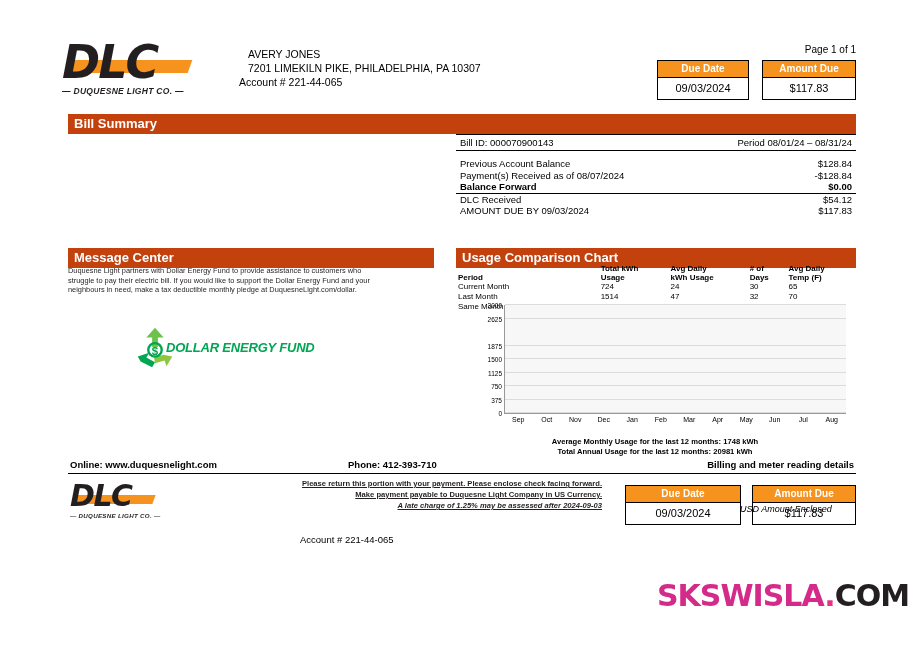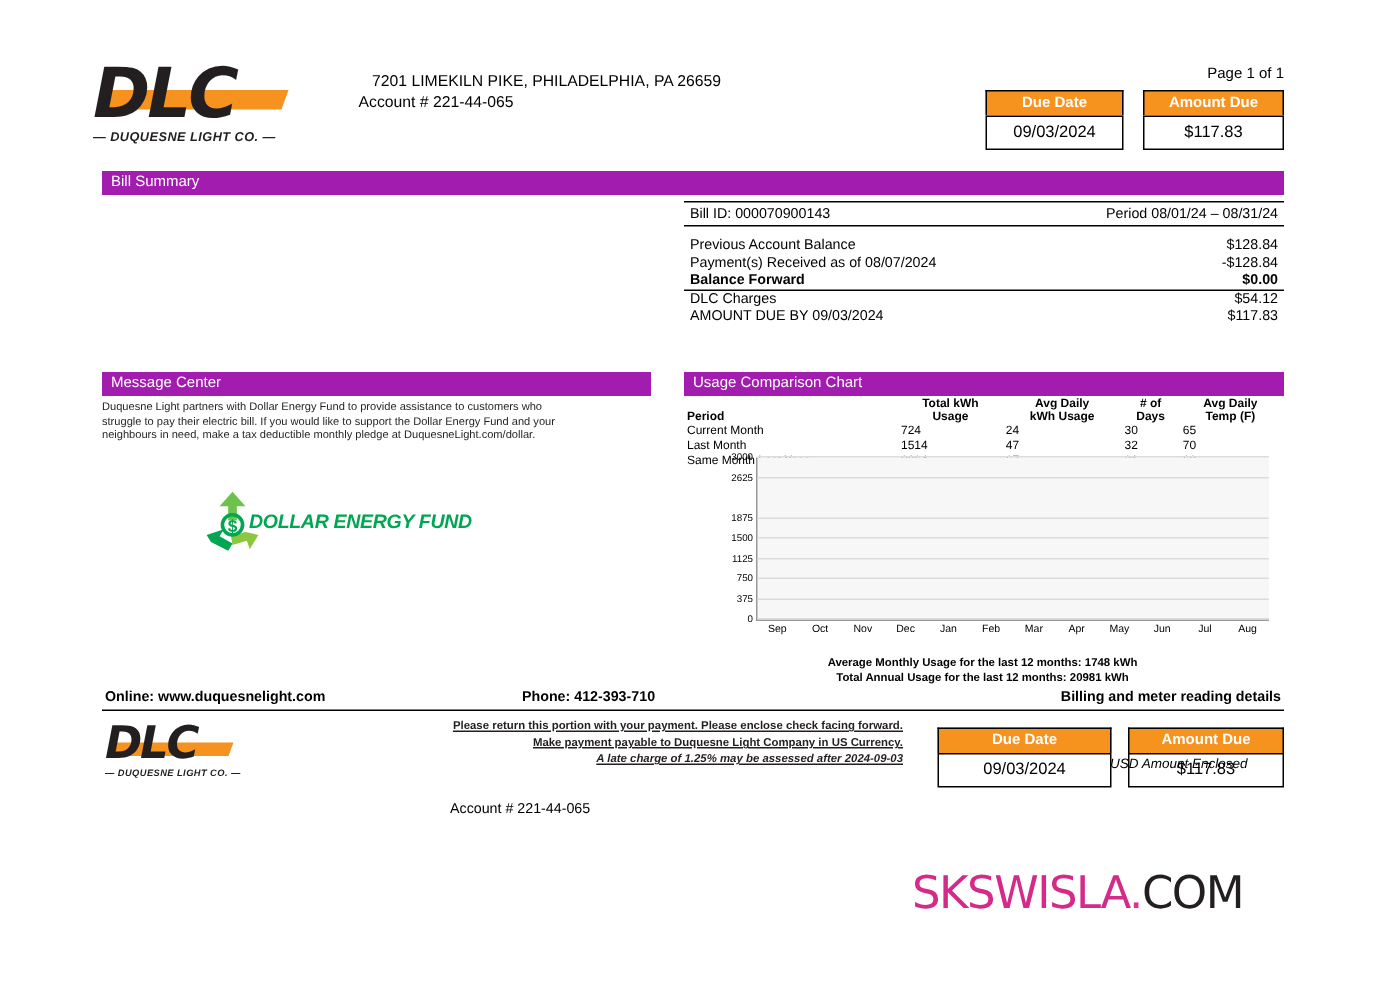--- a/index.html
+++ b/index.html
@@ -99,24 +99,24 @@
   .box-val {
     border: 1px solid #000;
     text-align: center;
     font-size: 11px;
     padding: 4px 0 5px 0;
     background: #fff;
   }
   
   .bar {
     position: absolute;
-    background: #a21caf;
+    background: #c2410c;
     color: #fff;
-    font-size: 10px;
-    font-weight: normal;
+    font-size: 13px;
+    font-weight: bold;
     padding: 2px 0 3px 6px;
     box-sizing: border-box;
   }
   .bar-summary { left: 68px; top: 114px; width: 788px; }
   .bar-message { left: 68px; top: 248px; width: 366px; }
   .bar-usage   { left: 456px; top: 248px; width: 400px; }
 
   
   .billid-row {
     position: absolute;
@@ -183,21 +183,21 @@
   
   .usage-table {
     position: absolute;
     left: 456px;
     top: 264px;
     width: 398px;
     font-size: 8px;
     border-collapse: collapse;
   }
   .usage-table th {
-    text-align: center;
+    text-align: left;
     font-weight: bold;
     vertical-align: bottom;
     padding: 0 2px;
     line-height: 9px;
   }
   .usage-table th.lbl { text-align: left; }
   .usage-table td { text-align: left; padding: 0 2px; line-height: 10px; }
   .usage-table td.lbl { text-align: left; }
 
   .chart-wrap {
@@ -321,24 +321,24 @@
     top: 504px;
     font-size: 9px;
     font-style: italic;
   }
   .dd-box2 { position: absolute; left: 625px; top: 485px; width: 116px; }
   .ad-box2 { position: absolute; left: 752px; top: 485px; width: 104px; }
 
   
   .watermark {
     position: absolute;
-    left: 608px;
+    left: 657px;
     top: 578px;
     font-size: 30px;
-    font-weight: normal;
+    font-weight: bold;
     letter-spacing: -1px;
     font-family: "DejaVu Sans", sans-serif;
   }
   .wm-a { color: #d42a8a; }
   .wm-b { color: #231f20; }
   .wm-dot { color: #e8308a; }
 </style>
 </head>
 <body>
 
@@ -346,21 +346,22 @@
 
   <div class="logo-block">
     <div class="logo-text">
       <span class="logo-bolt"></span>
       <span class="logo-letters">DLC</span>
     </div>
     <div class="logo-sub">— DUQUESNE LIGHT CO. —</div>
   </div>
 
   <div class="cust-block">
-    <div>7201 LIMEKILN PIKE, PHILADELPHIA, PA 26659</div>
+    <div>AVERY JONES</div>
+    <div>7201 LIMEKILN PIKE, PHILADELPHIA, PA 10307</div>
     <div class="acct">Account # 221-44-065</div>
   </div>
 
   <div class="page-of">Page 1 of 1</div>
 
   <div class="dd-box">
     <div class="box-head">Due Date</div>
     <div class="box-val">09/03/2024</div>
   </div>
   <div class="ad-box">
@@ -383,21 +384,21 @@
         </tr>
         <tr>
           <td>Payment(s) Received as of 08/07/2024</td>
           <td class="amt">-$128.84</td>
         </tr>
         <tr class="bold ">
           <td>Balance Forward</td>
           <td class="amt">$0.00</td>
         </tr>
         <tr class="topline">
-          <td>DLC Charges</td>
+          <td>DLC Received</td>
           <td class="amt">$54.12</td>
         </tr>
         <tr>
           <td>AMOUNT DUE BY 09/03/2024</td>
           <td class="amt">$117.83</td>
         </tr>
       </tbody>
   </table>
 
   <div class="bar bar-message">Message Center</div>

